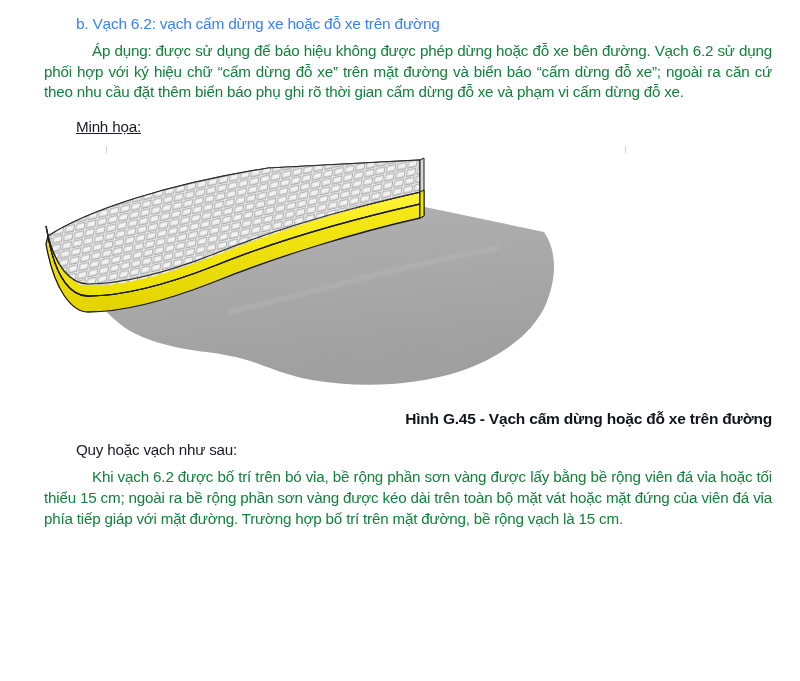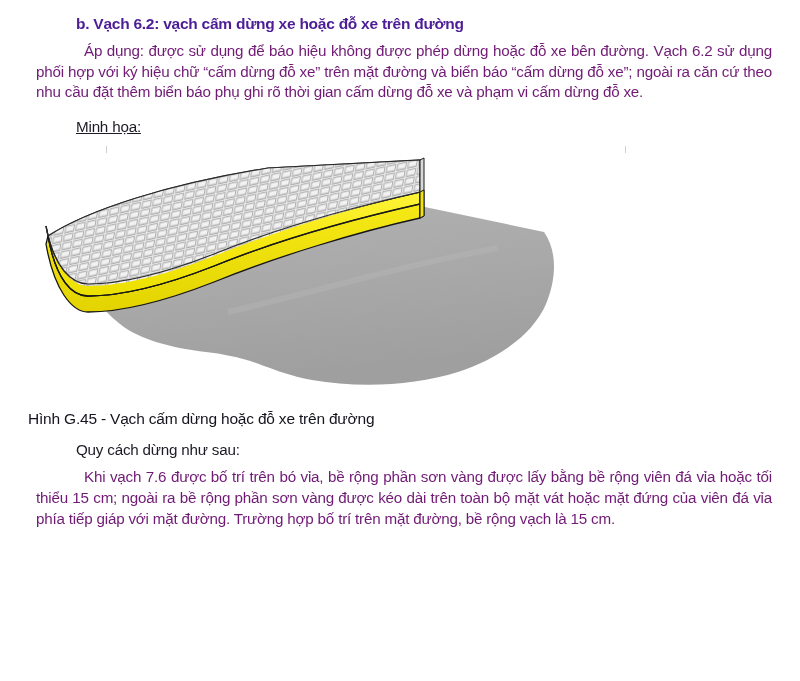--- a/index.html
+++ b/index.html
@@ -28,51 +28,51 @@
   
   .doc-body {
     position: absolute;
     left: 28px;
     top: 0;
     width: 744px;
   }
 
   .heading {
     font-size: 15.5px;
-    font-weight: bold;
+    font-weight: normal;
     letter-spacing: -0.25px;
     margin: 14px 0 4px 48px;
     line-height: 1.28;
-    color: #4c1d95;
+    color: #3b82f6;
   }
 
   .para {
     font-size: 15.2px;
     line-height: 1.36;
     text-align: justify;
-    margin: 7px 0 0 8px;
+    margin: 7px 0 0 16px;
     text-indent: 48px;
     letter-spacing: -0.2px;
-    color: #701a75;
+    color: #15803d;
     -webkit-hyphens: none;
     hyphens: none;
   }
 
   .minh-hoa {
     font-size: 15.2px;
     line-height: 1.36;
     margin: 14px 0 0 48px;
     letter-spacing: -0.2px;
     text-decoration: underline;
   }
 
   .caption {
     font-size: 15.5px;
-    font-weight: normal;
-    text-align: left;
+    font-weight: bold;
+    text-align: right;
     letter-spacing: -0.2px;
     margin: 0;
     color: #14141e;
   }
 
   .quy-cach {
     font-size: 15.2px;
     line-height: 1.36;
     margin: 12px 0 0 48px;
     letter-spacing: -0.2px;
@@ -229,20 +229,20 @@
 
         <path d="M 200 168 C 280 150, 370 122, 470 104" fill="none" stroke="#b6b6b6" stroke-width="6" opacity="0.45"></path>
       </svg>
     </div>
 
     <div class="caption-wrap">
       <p class="caption">Hình G.45 - Vạch cấm dừng hoặc đỗ xe trên đường</p>
     </div>
 
     <div class="tail-block">
-      <p class="quy-cach">Quy cách dừng như sau:</p>
-
-
-      <p class="para">Khi vạch 7.6 được bố trí trên bó vỉa, bề rộng phần sơn vàng được lấy bằng bề rộng viên đá vỉa hoặc tối thiểu 15 cm; ngoài ra bề rộng phần sơn vàng được kéo dài trên toàn bộ mặt vát hoặc mặt đứng của viên đá vỉa phía tiếp giáp với mặt đường. Trường hợp bố trí trên mặt đường, bề rộng vạch là 15 cm.</p>
+      <p class="quy-cach">Quy hoặc vạch như sau:</p>
+
+
+      <p class="para">Khi vạch 6.2 được bố trí trên bó vỉa, bề rộng phần sơn vàng được lấy bằng bề rộng viên đá vỉa hoặc tối thiểu 15 cm; ngoài ra bề rộng phần sơn vàng được kéo dài trên toàn bộ mặt vát hoặc mặt đứng của viên đá vỉa phía tiếp giáp với mặt đường. Trường hợp bố trí trên mặt đường, bề rộng vạch là 15 cm.</p>
     </div>
 
   </div>
 </div>
 
 </body></html>

